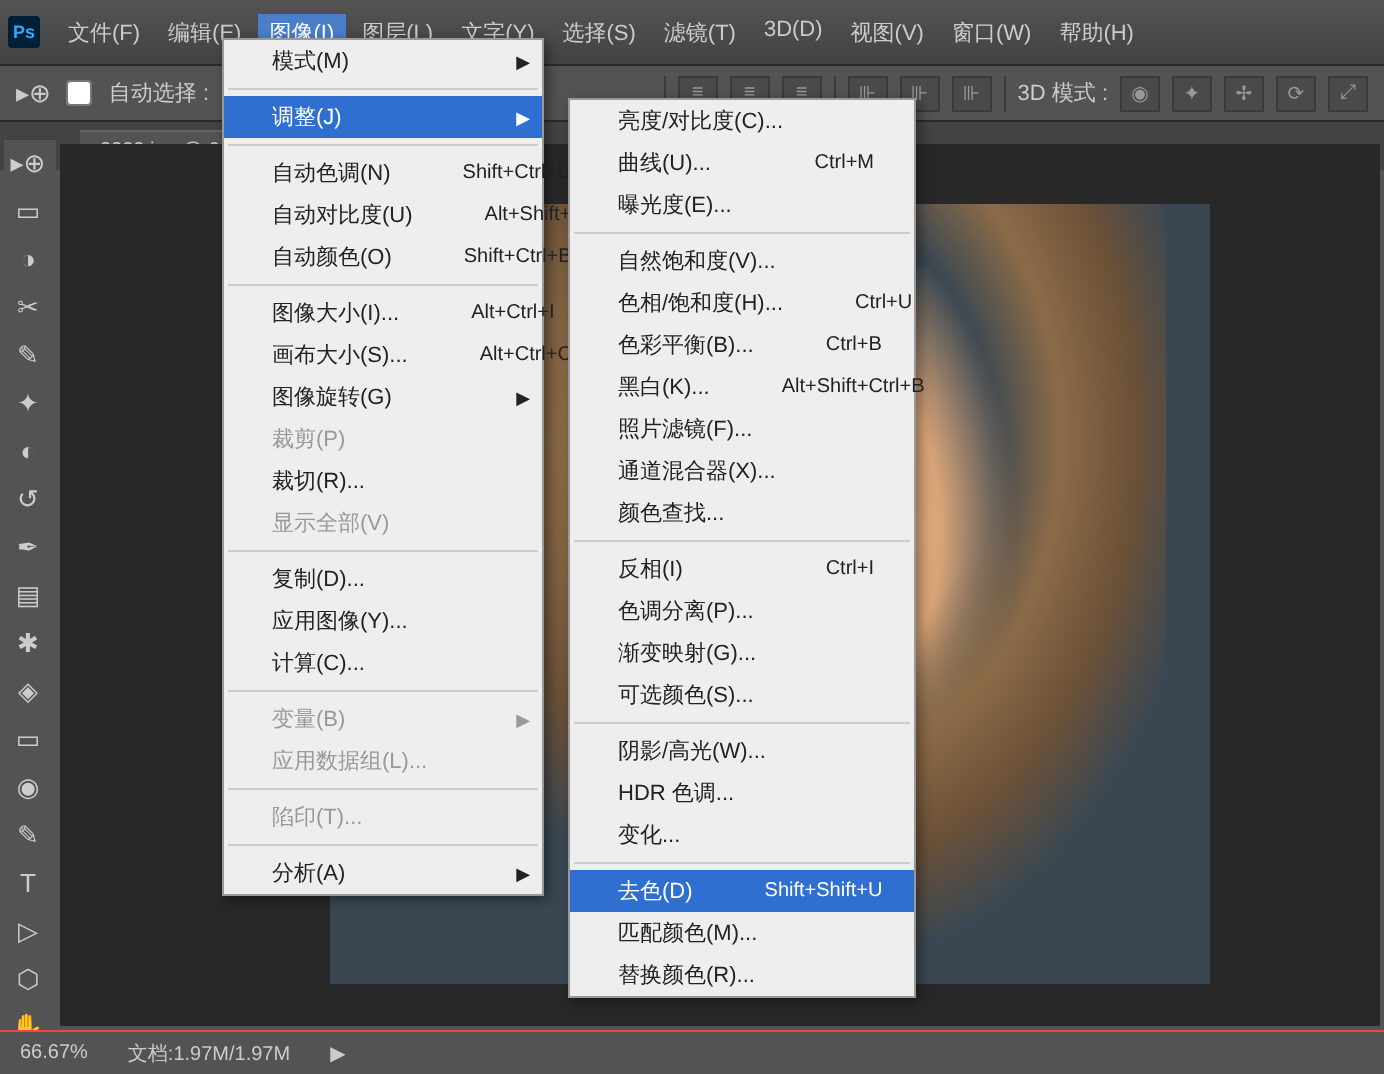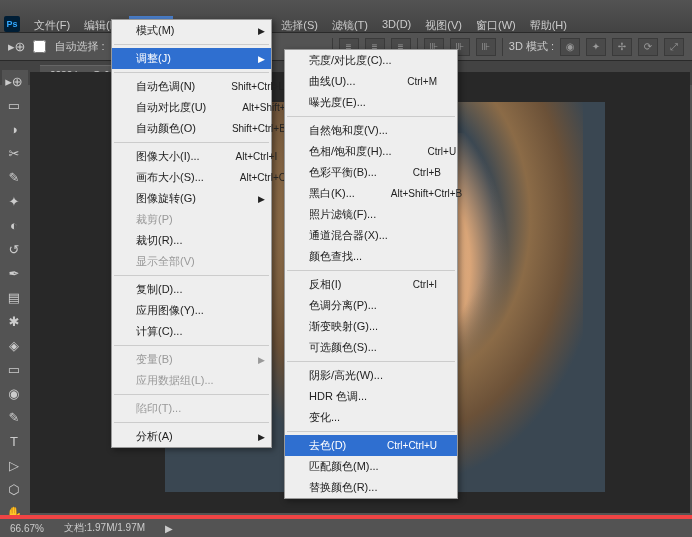--- a/index.html
+++ b/index.html
@@ -1,37 +1,37 @@
 <!DOCTYPE html>
 <html><head>
 <meta charset="utf-8">
 <style>
 *{margin:0;padding:0;box-sizing:border-box;font-family:"Microsoft YaHei",Arial,sans-serif;user-select:none}
 body{width:692px;height:537px;background:#535353;overflow:hidden;position:relative}
-.titlebar{height:20px;background:linear-gradient(#535353,#434343);display:flex;align-items:flex-start;padding:16px 4px;font-size:11px;color:#ccc;border-bottom:1px solid #2a2a2a}
+.titlebar{height:20px;background:linear-gradient(#535353,#434343);display:flex;align-items:center;padding:16px 4px;font-size:11px;color:#ccc;border-bottom:1px solid #2a2a2a}
 .ps-logo{width:16px;height:16px;background:#001e36;color:#31a8ff;font-weight:bold;font-size:9px;display:flex;align-items:center;justify-content:center;border-radius:2px;margin-right:8px}
 .menu-items{display:flex;gap:2px}
 .menu-item{padding:2px 6px;cursor:default}
 .menu-item.active{background:#4a7ec9;color:#fff}
 .options-bar{height:28px;background:#535353;border-bottom:1px solid #2a2a2a;display:flex;align-items:center;padding:0 8px;font-size:11px;color:#ccc;gap:8px}
 .move-icon{font-size:13px}
 .tab-bar{height:24px;background:#434343;display:flex;align-items:flex-end;padding-left:40px;font-size:11px}
 .doc-tab{background:#535353;color:#ccc;padding:4px 10px;border-top:1px solid #666;font-size:10px}
 .tool-col{position:absolute;left:2px;top:70px;width:26px;display:flex;flex-direction:column;gap:2px;background:#535353}
 .tool{width:24px;height:22px;display:flex;align-items:center;justify-content:center;color:#ccc;font-size:13px;cursor:default}
 .canvas-area{position:absolute;left:30px;top:72px;right:2px;bottom:24px;background:#282828;overflow:hidden}
 .image-stage{position:absolute;left:135px;top:30px;width:440px;height:390px;background:#3a4752}
 .portrait{position:absolute;inset:0;overflow:hidden}
 .portrait::before{content:"";position:absolute;left:30%;top:8%;width:55%;height:85%;background:radial-gradient(ellipse 48% 60% at 50% 40%,#e6b892 0%,#d9a578 45%,#3a4752 78%)}
 .hair{position:absolute;left:15%;top:0;width:80%;height:100%;background:radial-gradient(ellipse 70% 85% at 50% 30%,transparent 35%,#8b6b47 50%,#6b5138 65%,transparent 80%)}
 .lips{position:absolute;left:51%;top:55%;width:48px;height:18px;background:#d1395f;border-radius:50% 50% 45% 45%}
 .teeth{position:absolute;left:52%;top:55%;width:40px;height:8px;background:#f5f0eb;border-radius:0 0 40% 40%}
 .eye{position:absolute;width:18px;height:9px;background:#2a2a2a;border-radius:50%}
 .eye.l{left:46%;top:38%}.eye.r{left:60%;top:38%}
-.status-bar{position:absolute;bottom:0;left:0;right:0;height:22px;background:#535353;border-top:4px solid #ef4444;display:flex;align-items:center;padding:0 10px;font-size:10px;color:#ccc;gap:20px}
+.status-bar{position:absolute;bottom:0;left:0;right:0;height:22px;background:#535353;border-top:1px solid #ef4444;display:flex;align-items:center;padding:0 10px;font-size:10px;color:#ccc;gap:20px}
 .dropdown{position:absolute;background:#eeeeee;border:1px solid #999;box-shadow:2px 2px 6px rgba(0,0,0,0.4);font-size:11px;color:#222;z-index:100}
 .dd-row{display:flex;justify-content:space-between;padding:3px 20px 3px 24px;white-space:nowrap;min-height:18px;align-items:center}
 .dd-row.hl{background:#2f6fd0;color:#fff}
 .dd-row.disabled{color:#999}
 .dd-row .sc{margin-left:36px;font-size:10px}
 .dd-row .arr{position:absolute;right:6px;font-size:9px}
 .dd-sep{height:1px;background:#ccc;margin:3px 2px}
 .menu1{left:111px;top:19px;width:161px}
 .menu2{left:284px;top:49px;width:174px}
 .opt-right{margin-left:auto;display:flex;gap:6px;align-items:center}
@@ -256,21 +256,21 @@
     </div>
   <div class="dd-row">
       <span>HDR 色调...</span>
     </div>
   <div class="dd-row">
       <span>变化...</span>
     </div>
   <div class="dd-sep"></div>
   <div class="dd-row hl">
       <span>去色(D)</span>
-      <span class="sc">Ctrl+Ctrl+U</span>
+      <span class="sc">Shift+Shift+U</span>
     </div>
   <div class="dd-row">
       <span>匹配颜色(M)...</span>
     </div>
   <div class="dd-row">
       <span>替换颜色(R)...</span>
     </div>
 
 </div>
 

